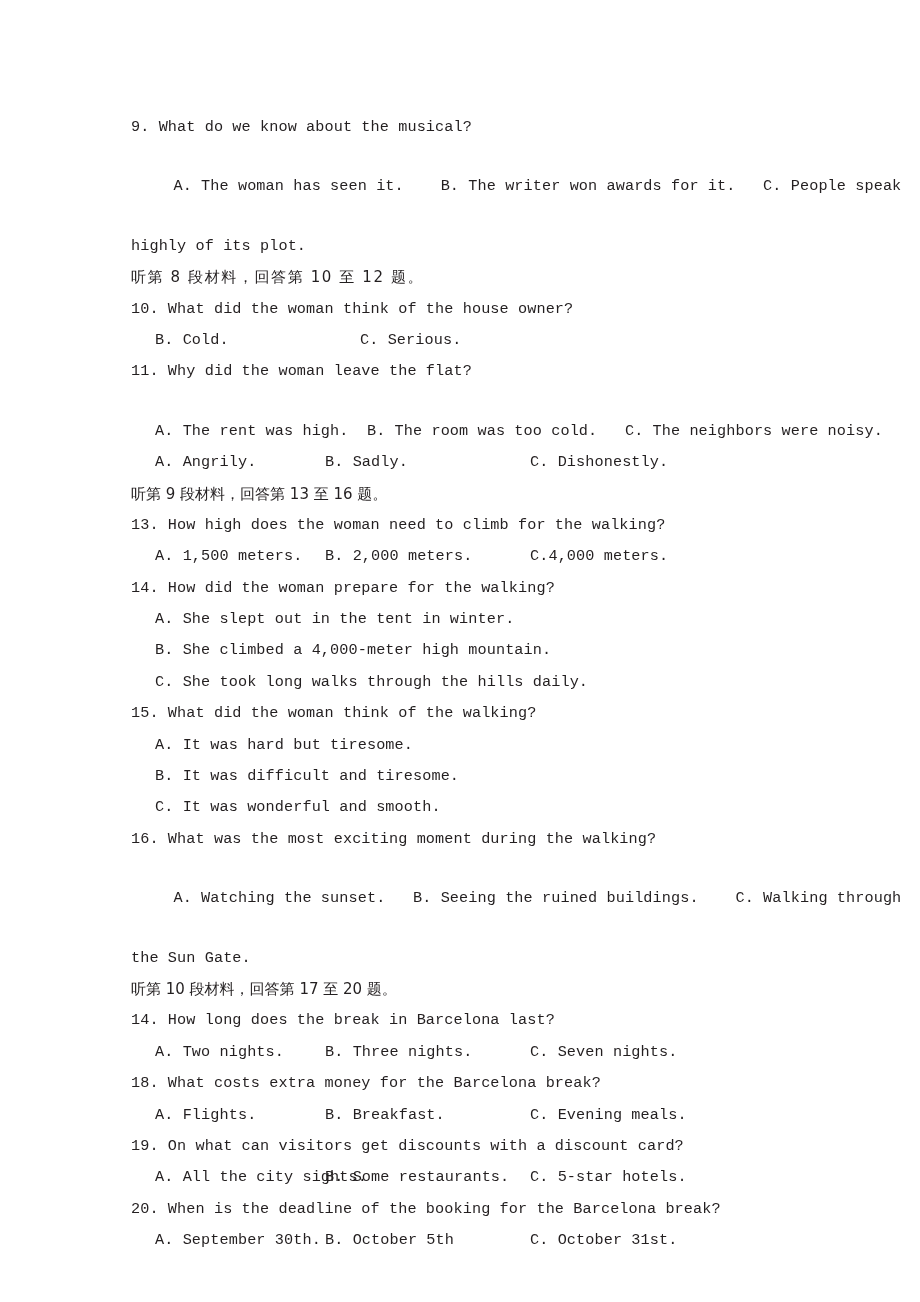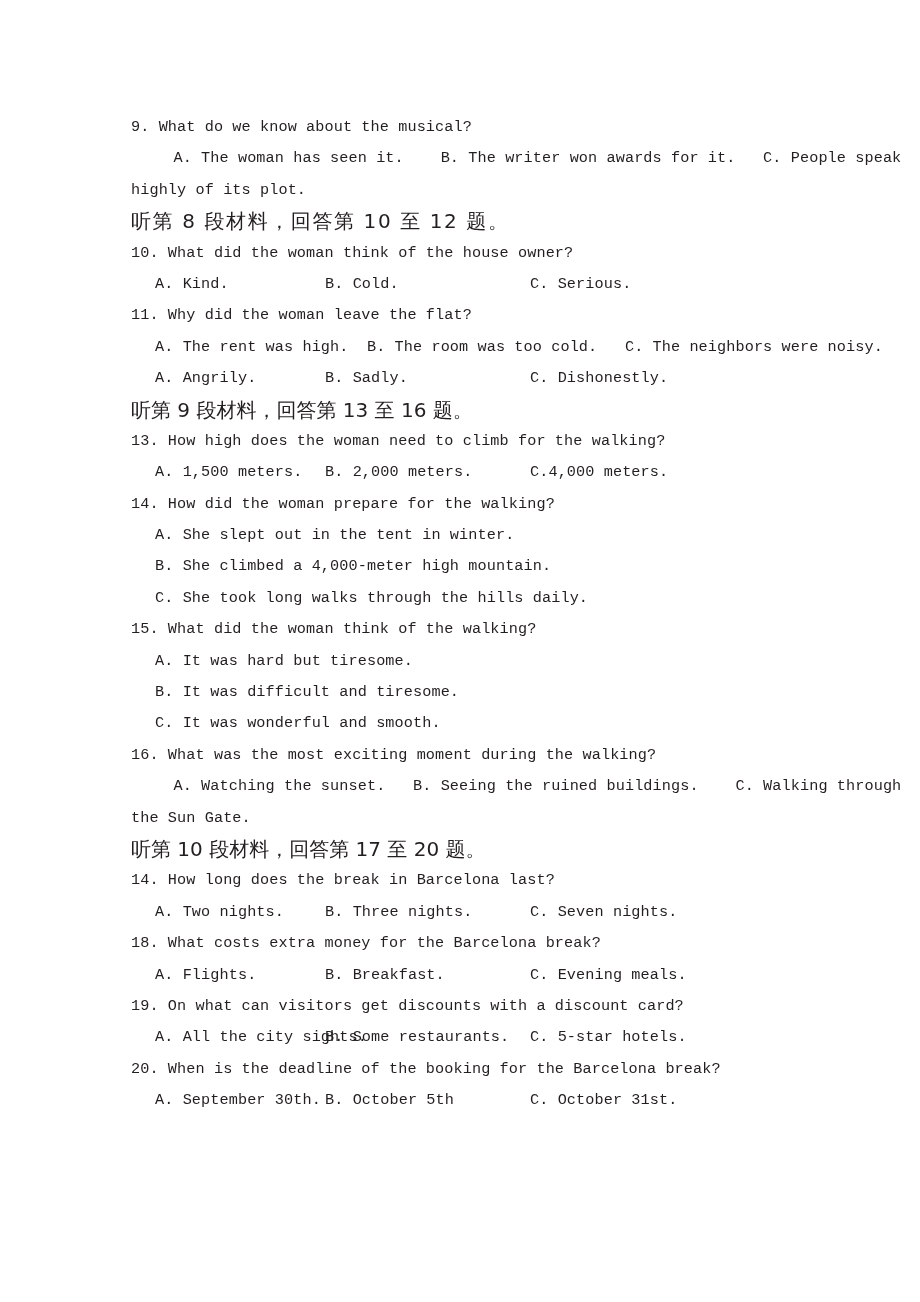--- a/index.html
+++ b/index.html
@@ -31,48 +31,48 @@
   }
   
   .q-line { padding-left: 0; }
   
   .opt-line { padding-left: 24px; }
   
   .cont-line { padding-left: 0; }
   
   .cn-line {
     font-family: "DejaVu Sans", "Liberation Sans", sans-serif;
-    font-size: 20px;
+    font-size: 15px;
     line-height: 31.4px;
     height: 31.4px;
     white-space: pre;
   }
   .cn-line.spaced { letter-spacing: 1.6px; }
   
   .cols {
     display: flex;
     align-items: baseline;
   }
   .cols .c1 { width: 170px; flex: 0 0 170px; }
   .cols .c2 { width: 205px; flex: 0 0 205px; }
   .cols .c3 { flex: 0 0 auto; }
   
-  .inline-opts { white-space: pre; }
+  .inline-opts { white-space: pre; margin-top: 28px; }
 </style>
 </head>
 <body>
 
 <div id="page">
   <div id="content">
       <div class="line q-line">9. What do we know about the musical?</div>
       <div class="line inline-opts opt-line">  A. The woman has seen it.    B. The writer won awards for it.   C. People speak</div>
       <div class="line inline-opts cont-line">highly of its plot.</div>
       <div class="cn-line spaced">听第 8 段材料，回答第 10 至 12 题。</div>
       <div class="line q-line">10. What did the woman think of the house owner?</div>
-      <div class="line opt-line cols"><span class="c1">A. Kind.</span><span class="c2">B. Cold.</span><span class="c3">C. Serious.</span></div>
+      <div class="line opt-line cols"><span class="c2">B. Cold.</span><span class="c3">C. Serious.</span></div>
       <div class="line q-line">11. Why did the woman leave the flat?</div>
       <div class="line inline-opts opt-line">A. The rent was high.  B. The room was too cold.   C. The neighbors were noisy.</div>
       <div class="line opt-line cols"><span class="c1">A. Angrily.</span><span class="c2">B. Sadly.</span><span class="c3">C. Dishonestly.</span></div>
       <div class="cn-line">听第 9 段材料，回答第 13 至 16 题。</div>
       <div class="line q-line">13. How high does the woman need to climb for the walking?</div>
       <div class="line opt-line cols"><span class="c1">A. 1,500 meters.</span><span class="c2">B. 2,000 meters.</span><span class="c3">C.4,000 meters.</span></div>
       <div class="line q-line">14. How did the woman prepare for the walking?</div>
       <div class="line opt-line">A. She slept out in the tent in winter.</div>
       <div class="line opt-line">B. She climbed a 4,000-meter high mountain.</div>
       <div class="line opt-line">C. She took long walks through the hills daily.</div>

